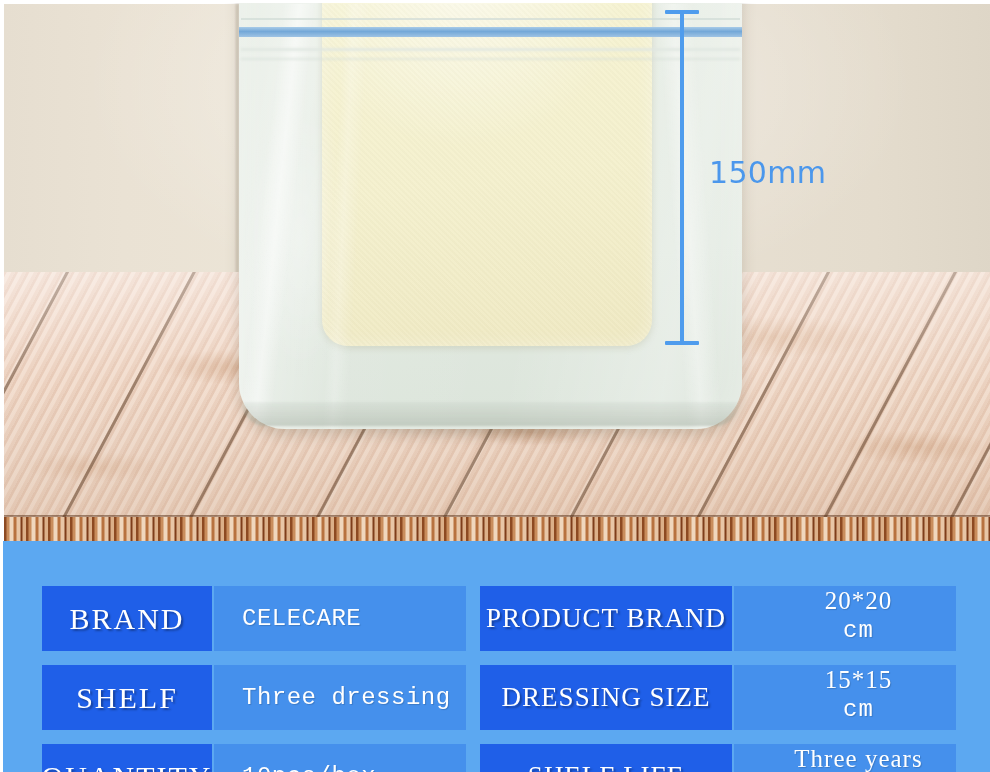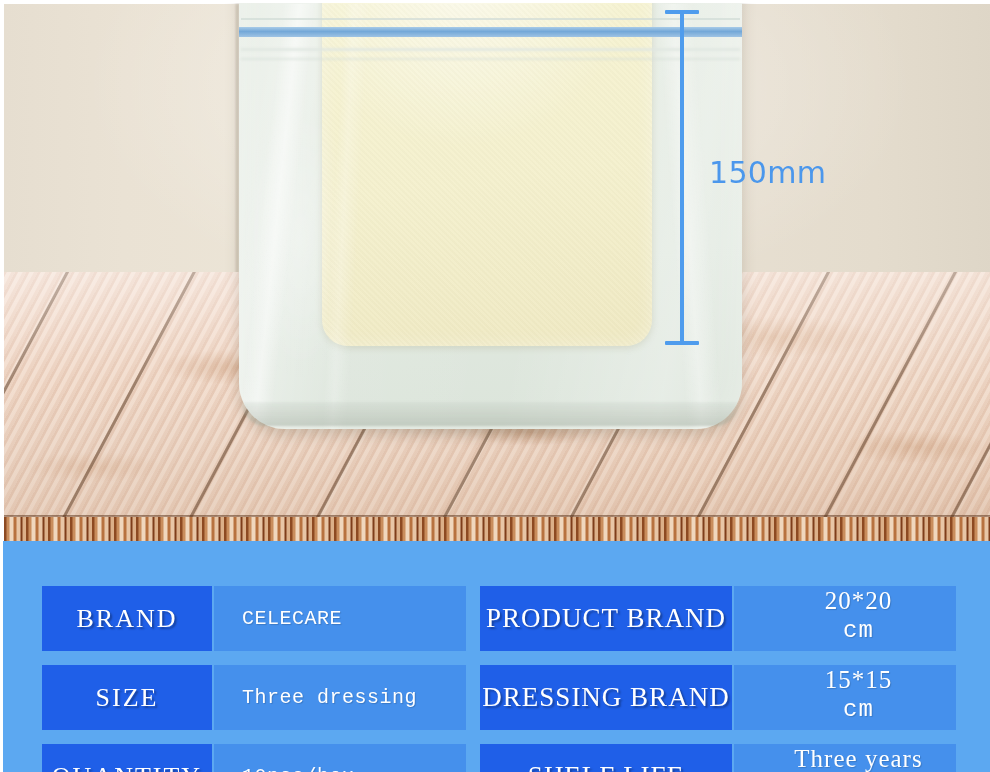--- a/index.html
+++ b/index.html
@@ -187,35 +187,35 @@
   #spec-grid{
     position:absolute; left:37px; top:43px; width:916px;
     display:grid;
     grid-template-columns: 172px 254px 12px 254px 224px;
     grid-auto-rows: 67px;
     row-gap:12px;
   }
   .cell-label{
     background:#1f5fe8;
     display:flex; align-items:center; justify-content:center;
-    color:#fff; font-size:26px; letter-spacing:2px;
+    color:#fff; font-size:30px; letter-spacing:2px;
     font-family:"Liberation Serif", serif;
     text-shadow: 2px 2px 2px rgba(0,0,0,.32);
     white-space:nowrap; overflow:hidden;
   }
   .cell-label.wide{ font-size:27px; letter-spacing:1px; }
   .cell-value{
     background:#4590ec;
     display:flex; align-items:center;
     padding-left:27px;
     color:#fff; white-space:nowrap; overflow:hidden;
   }
   .cell-value.mono{
     font-family:"Liberation Mono", monospace;
-    font-size:20px; letter-spacing:.5px;
+    font-size:24px; letter-spacing:.5px;
     text-shadow:1px 1px 1px rgba(0,0,0,.16);
   }
   .cell-value.serif{
     font-family:"Liberation Serif", serif;
     font-size:25px; letter-spacing:1px;
     text-shadow:1px 1px 1px rgba(0,0,0,.16);
     flex-direction:column;
   }
   .unit{ font-family:"Liberation Mono", monospace; font-size:24px; }
   .spacer{ background:transparent; }
@@ -260,26 +260,26 @@
     <div class="cell-value mono">
       <span>CELECARE</span>
     </div>
     <div class="spacer"></div>
     <div class="cell-label wide">PRODUCT BRAND</div>
     <div class="cell-value serif">
       <span>20*20</span>
         <span class="unit">cm</span>
     </div>
 
-    <div class="cell-label">SIZE</div>
+    <div class="cell-label">SHELF</div>
     <div class="cell-value mono">
       <span>Three dressing</span>
     </div>
     <div class="spacer"></div>
-    <div class="cell-label wide">DRESSING BRAND</div>
+    <div class="cell-label wide">DRESSING SIZE</div>
     <div class="cell-value serif">
       <span>15*15</span>
         <span class="unit">cm</span>
     </div>
 
     <div class="cell-label">QUANTITY</div>
     <div class="cell-value mono">
       <span>10pcs/box</span>
     </div>
     <div class="spacer"></div>

